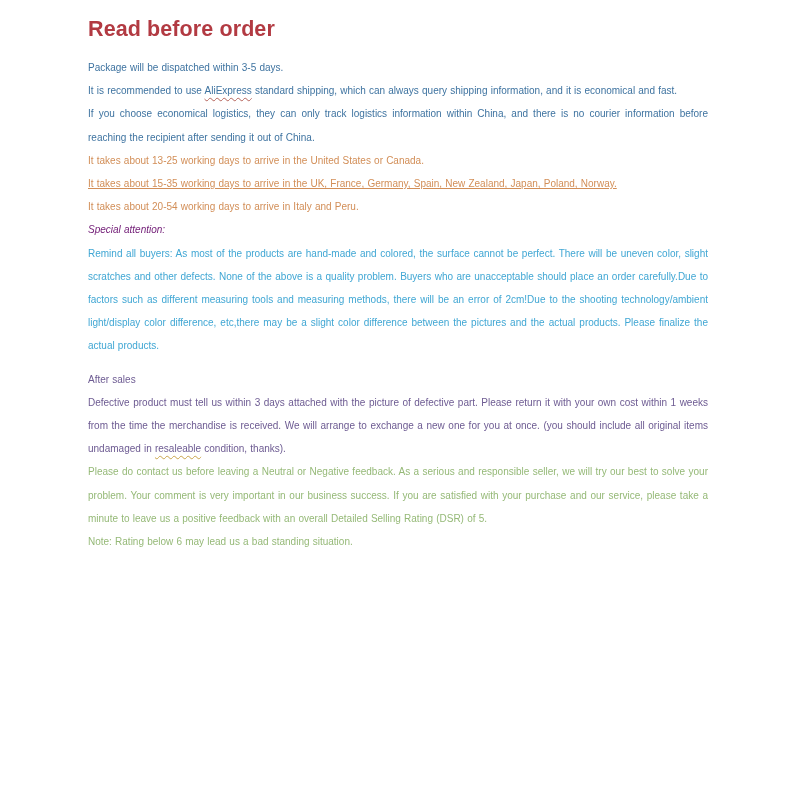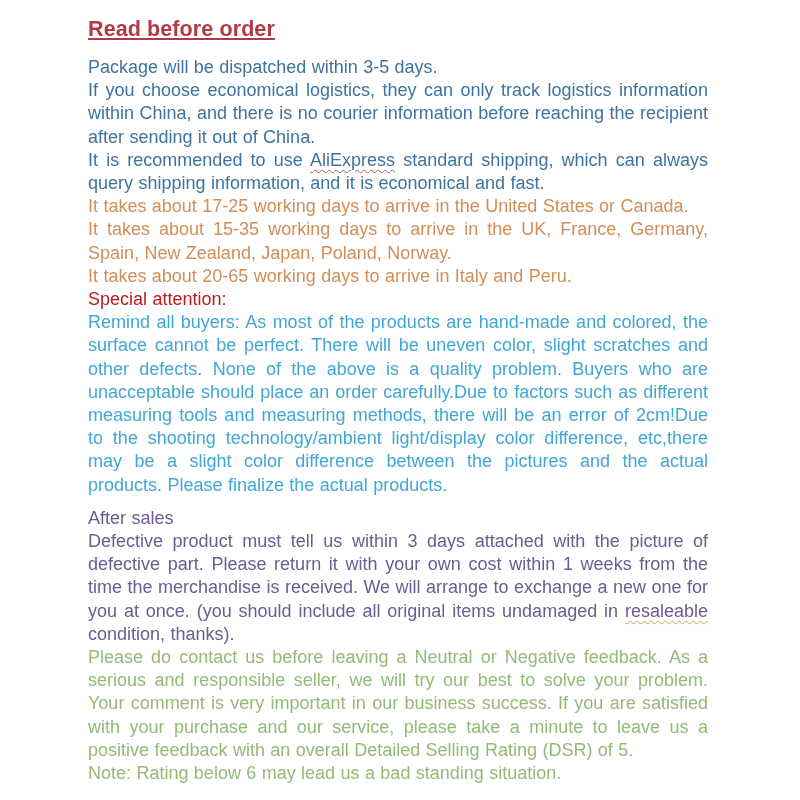--- a/index.html
+++ b/index.html
@@ -22,55 +22,55 @@
     width: 620px;
   }
   .title {
     font-size: 21.5px;
     font-weight: 700;
     margin: 0 0 14px 0;
     letter-spacing: 0.1px;
   }
   .para {
     margin: 0;
-    font-size: 18px;
+    font-size: 10px;
     line-height: 23.2px;
     text-align: justify;
     text-align-last: left;
     word-spacing: 0.4px;
   }
   .spell {
     text-decoration-line: underline;
     text-decoration-style: wavy;
     text-decoration-thickness: 1px;
     text-underline-offset: 3px;
   }
 </style>
 </head>
 <body style="background: rgb(255, 255, 255);">
 
 <div class="doc">
   <div class="content">
 
-    <h1 class="title" style="color: rgb(178, 58, 66); text-decoration: underline;">Read before order</h1>
+    <h1 class="title" style="color: rgb(178, 58, 66);">Read before order</h1>
 
     <p class="para" style="color: rgb(62, 115, 160);">Package will be dispatched within 3-5 days.</p>
 
+    <p class="para" style="color: rgb(62, 115, 160);"><span>It is recommended to use </span><span class="spell" style="text-decoration-color: rgb(181, 99, 90);">AliExpress</span><span> standard shipping, which can always query shipping information, and it is economical and fast.</span></p>
+
     <p class="para" style="color: rgb(62, 115, 160);">If you choose economical logistics, they can only track logistics information within China, and there is no courier information before reaching the recipient after sending it out of China.</p>
 
-    <p class="para" style="color: rgb(62, 115, 160);"><span>It is recommended to use </span><span class="spell" style="text-decoration-color: rgb(181, 99, 90);">AliExpress</span><span> standard shipping, which can always query shipping information, and it is economical and fast.</span></p>
 
+    <p class="para" style="color: rgb(210, 142, 87);">It takes about 13-25 working days to arrive in the United States or Canada.</p>
 
-    <p class="para" style="color: rgb(210, 142, 87);">It takes about 17-25 working days to arrive in the United States or Canada.</p>
+    <p class="para" style="color: rgb(210, 142, 87); text-decoration: underline;">It takes about 15-35 working days to arrive in the UK, France, Germany, Spain, New Zealand, Japan, Poland, Norway.</p>
 
-    <p class="para" style="color: rgb(210, 142, 87);">It takes about 15-35 working days to arrive in the UK, France, Germany, Spain, New Zealand, Japan, Poland, Norway.</p>
+    <p class="para" style="color: rgb(210, 142, 87);">It takes about 20-54 working days to arrive in Italy and Peru.</p>
 
-    <p class="para" style="color: rgb(210, 142, 87);">It takes about 20-65 working days to arrive in Italy and Peru.</p>
-
-    <p class="para" style="color: #b91c1c;">Special attention:</p>
+    <p class="para" style="color: #701a75; font-style: italic;">Special attention:</p>
 
     <p class="para" style="color: rgb(65, 167, 212);">Remind all buyers: As most of the products are hand-made and colored, the surface cannot be perfect. There will be uneven color, slight scratches and other defects. None of the above is a quality problem. Buyers who are unacceptable should place an order carefully.Due to factors such as different measuring tools and measuring methods, there will be an error of 2cm!Due to the shooting technology/ambient light/display color difference, etc,there may be a slight color difference between the pictures and the actual products. Please finalize the actual products.</p>
 
     <p class="para" style="color: rgb(109, 91, 146); margin-top: 10px;">After sales</p>
 
     <p class="para" style="color: rgb(109, 91, 146);"><span>Defective product must tell us within 3 days attached with the picture of defective part. Please return it with your own cost within 1 weeks from the time the merchandise is received. We will arrange to exchange a new one for you at once. (you should include all original items undamaged in </span><span class="spell" style="text-decoration-color: rgb(201, 164, 74);">resaleable</span><span> condition, thanks).</span></p>
 
 
     <p class="para" style="color: rgb(149, 185, 119);">Please do contact us before leaving a Neutral or Negative feedback. As a serious and responsible seller, we will try our best to solve your problem. Your comment is very important in our business success. If you are satisfied with your purchase and our service, please take a minute to leave us a positive feedback with an overall Detailed Selling Rating (DSR) of 5.</p>
 

